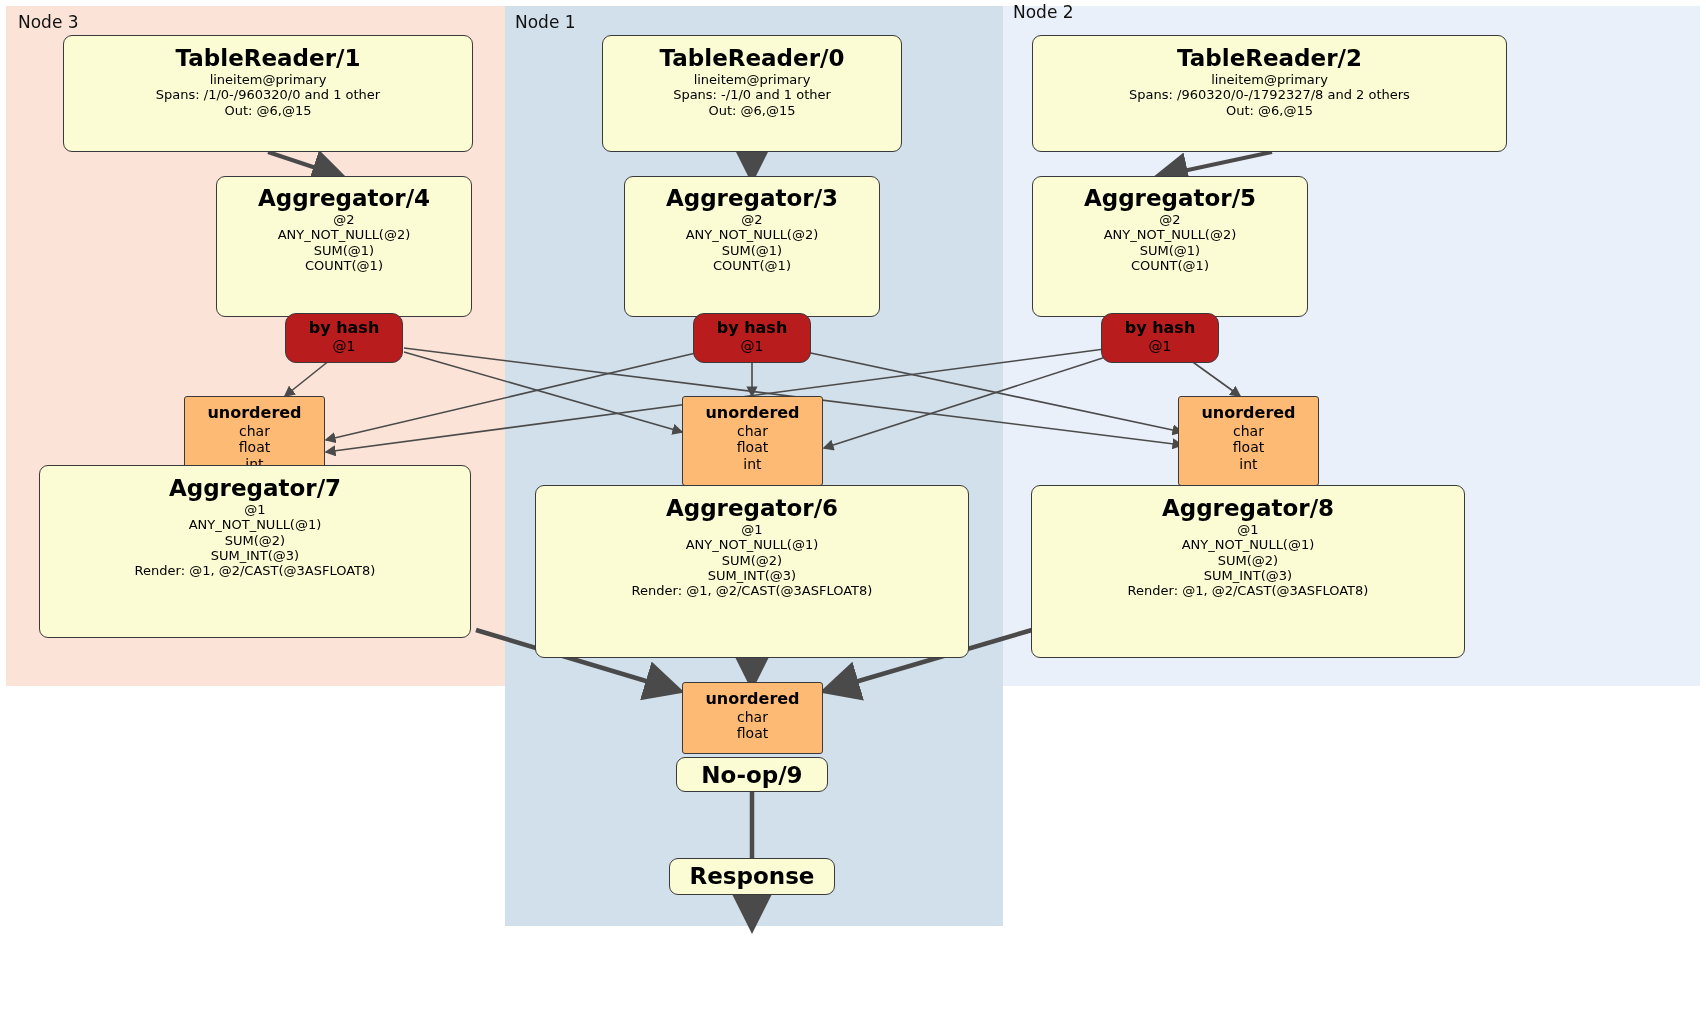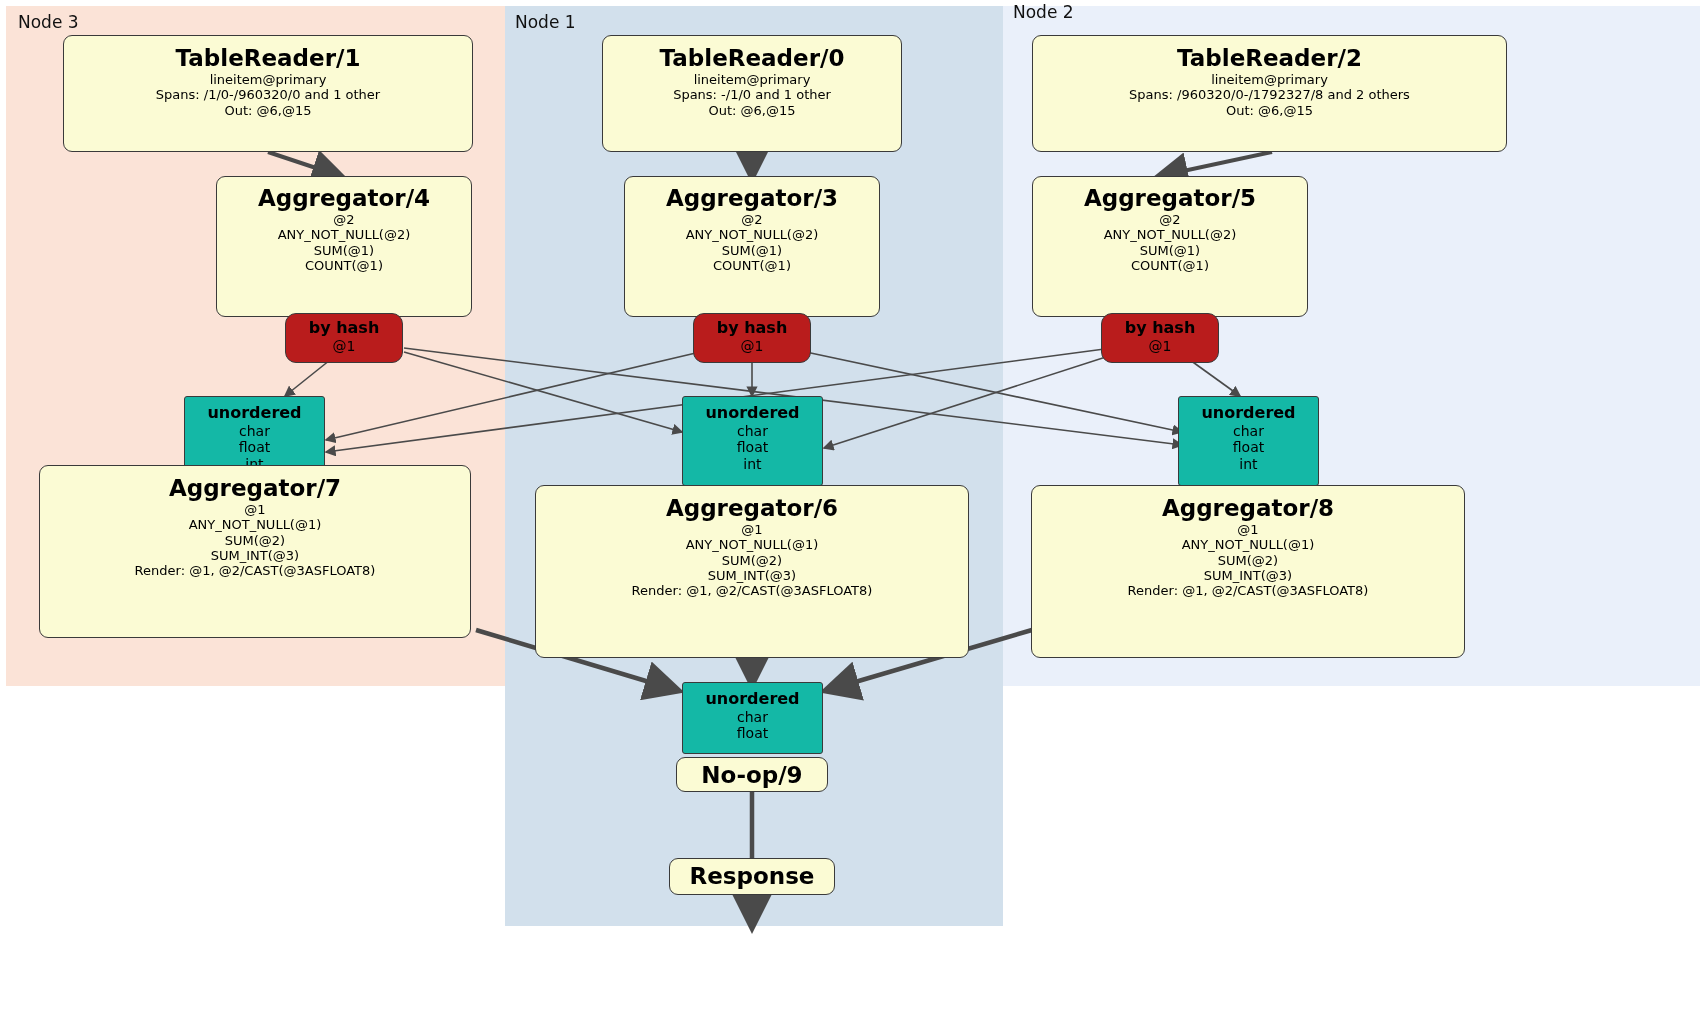--- a/index.html
+++ b/index.html
@@ -7,21 +7,21 @@
   #canvas{position:relative;width:1706px;height:1016px;overflow:hidden;background:#fff;}
 
   
   .panel{position:absolute;}
   .panel-label{position:absolute;font-size:17px;color:#111;line-height:1;}
 
   
   .box{position:absolute;box-sizing:border-box;border:1.6px solid #3a3a3a;
        text-align:center;line-height:1.18;color:#000;}
   .yellow{background:#fbfbd4;border-radius:9px;}
-  .blue{background:#14b8a6;border-radius:3px;}
+  .blue{background:#fdba74;border-radius:3px;}
   .orange{background:#b91c1c;border-radius:11px;}
 
   .t-title{font-size:23px;font-weight:bold;}
   .t-sub{font-size:13px;}
   .t-small-title{font-size:16px;font-weight:bold;}
   .t-small{font-size:14px;}
 
   svg.edges{position:absolute;left:0;top:0;width:1706px;height:1016px;overflow:visible;}
 </style>
 </head>

